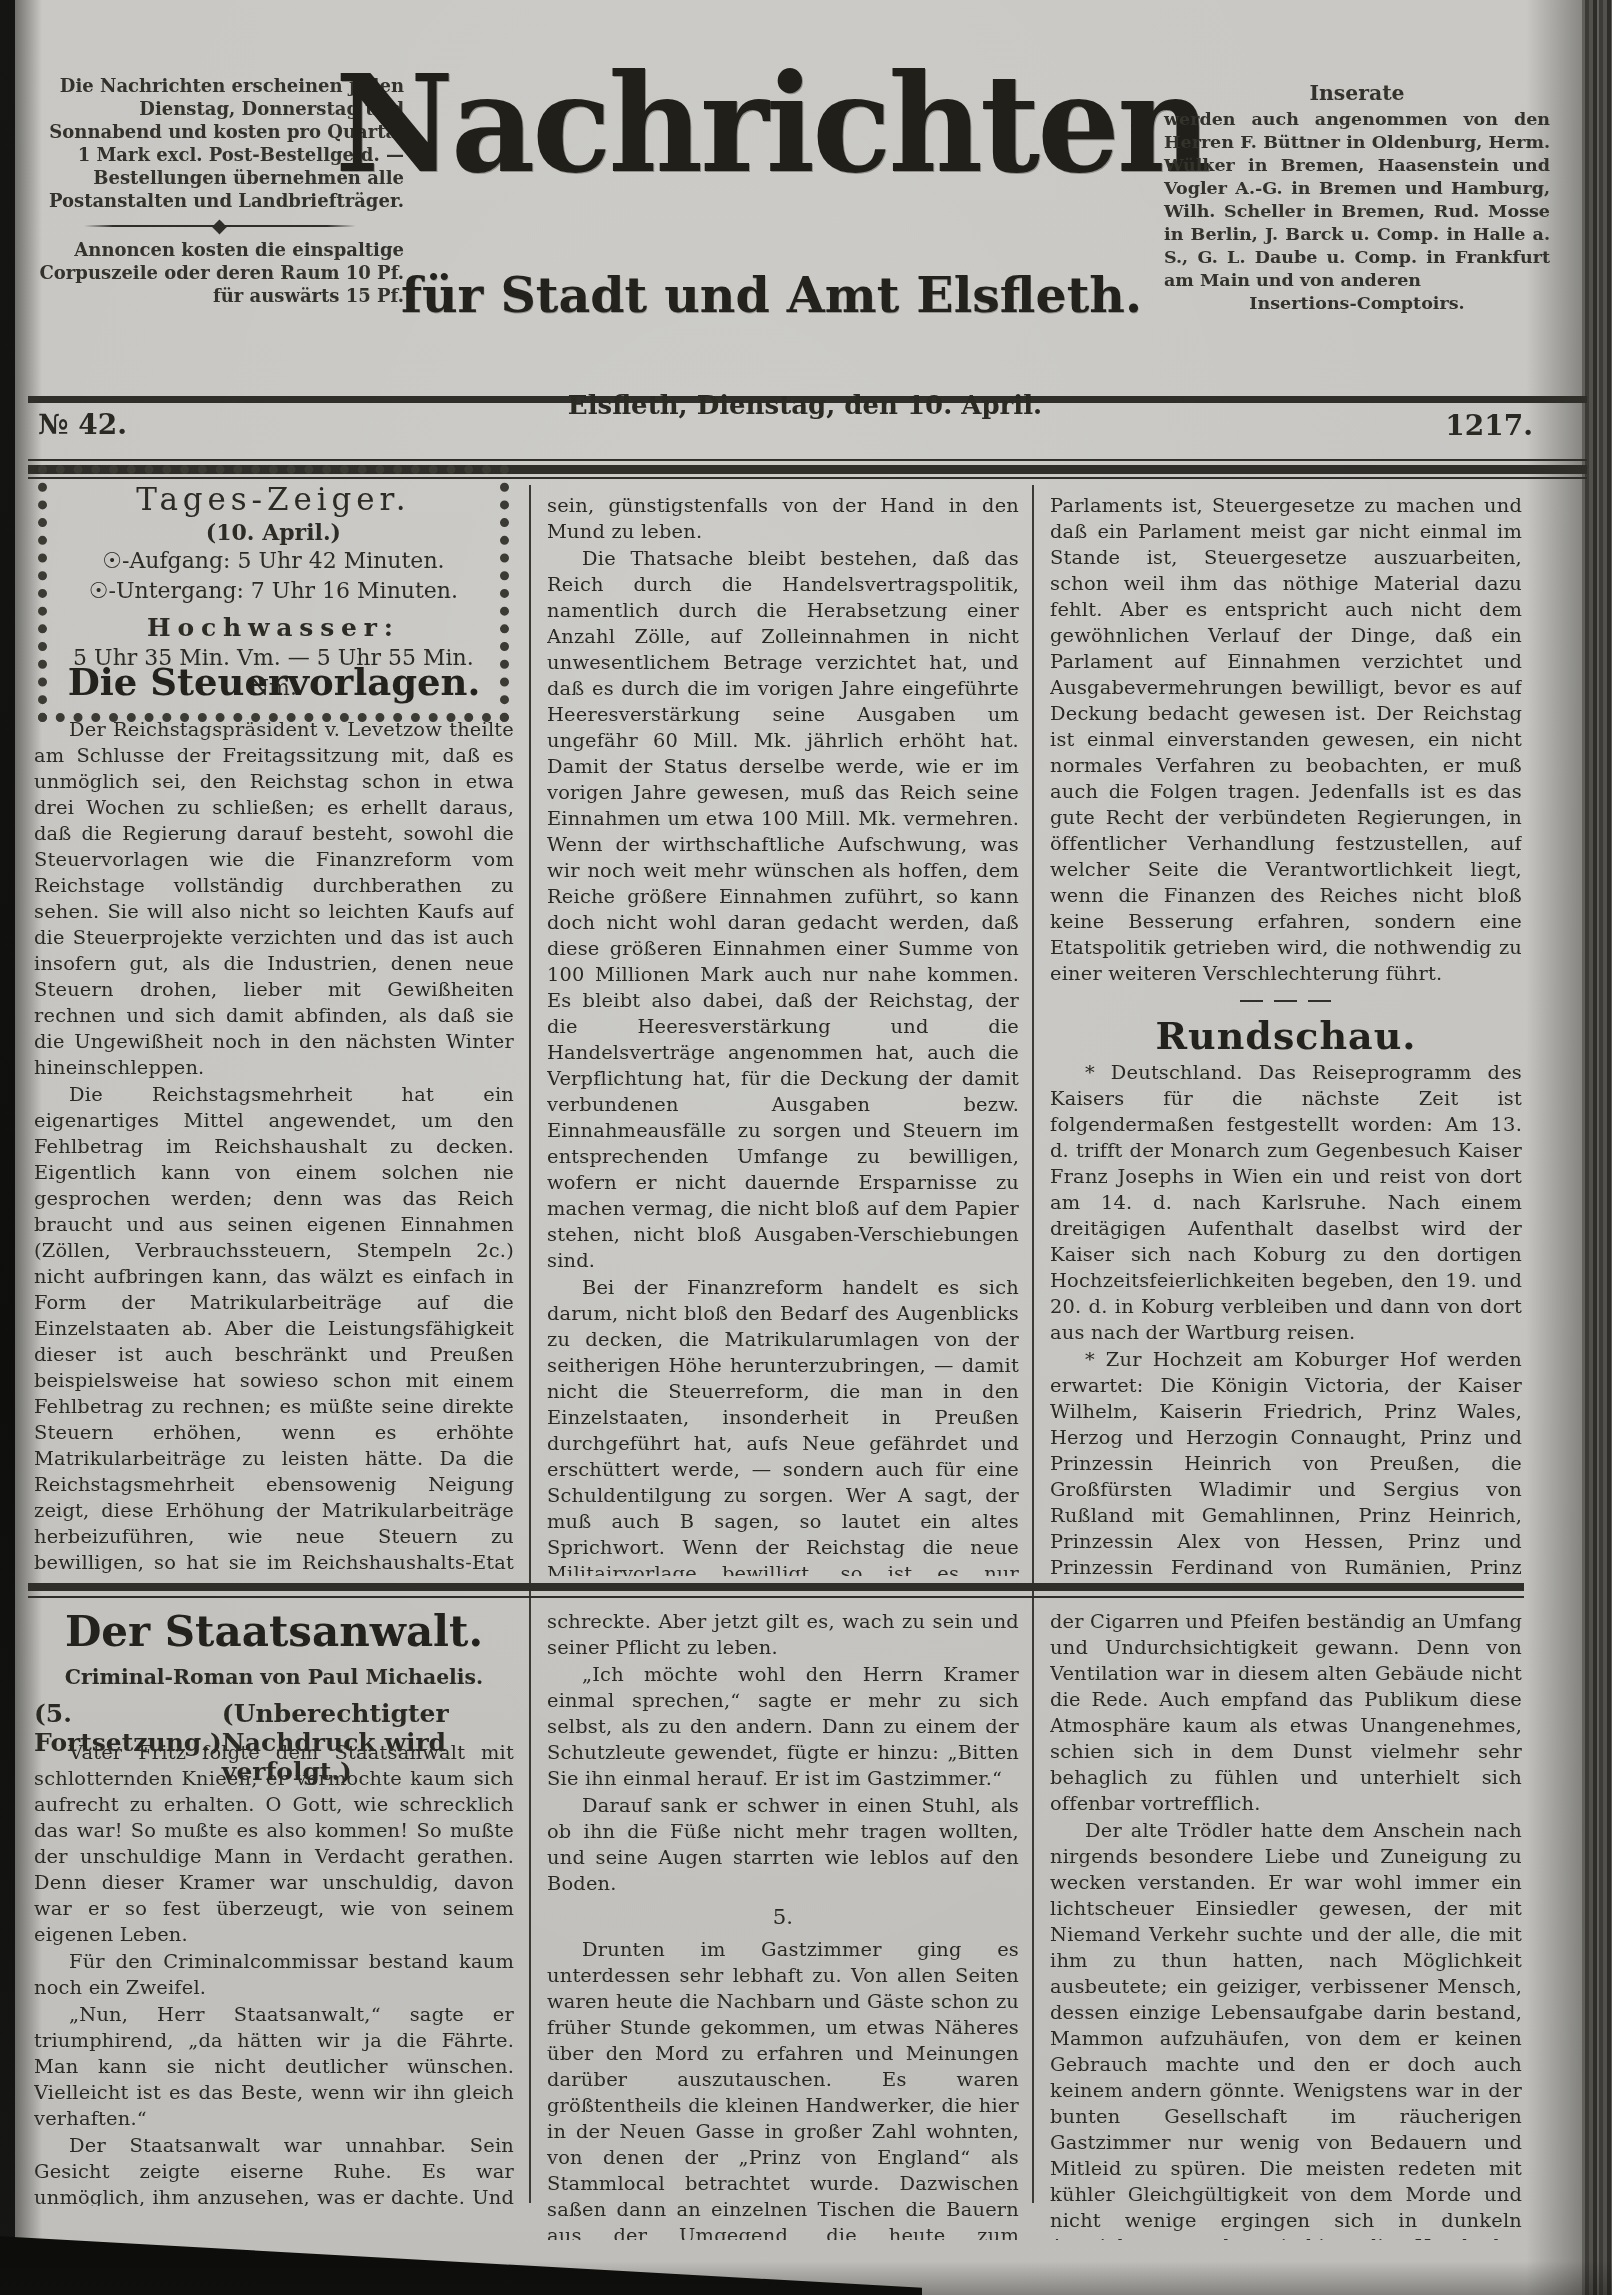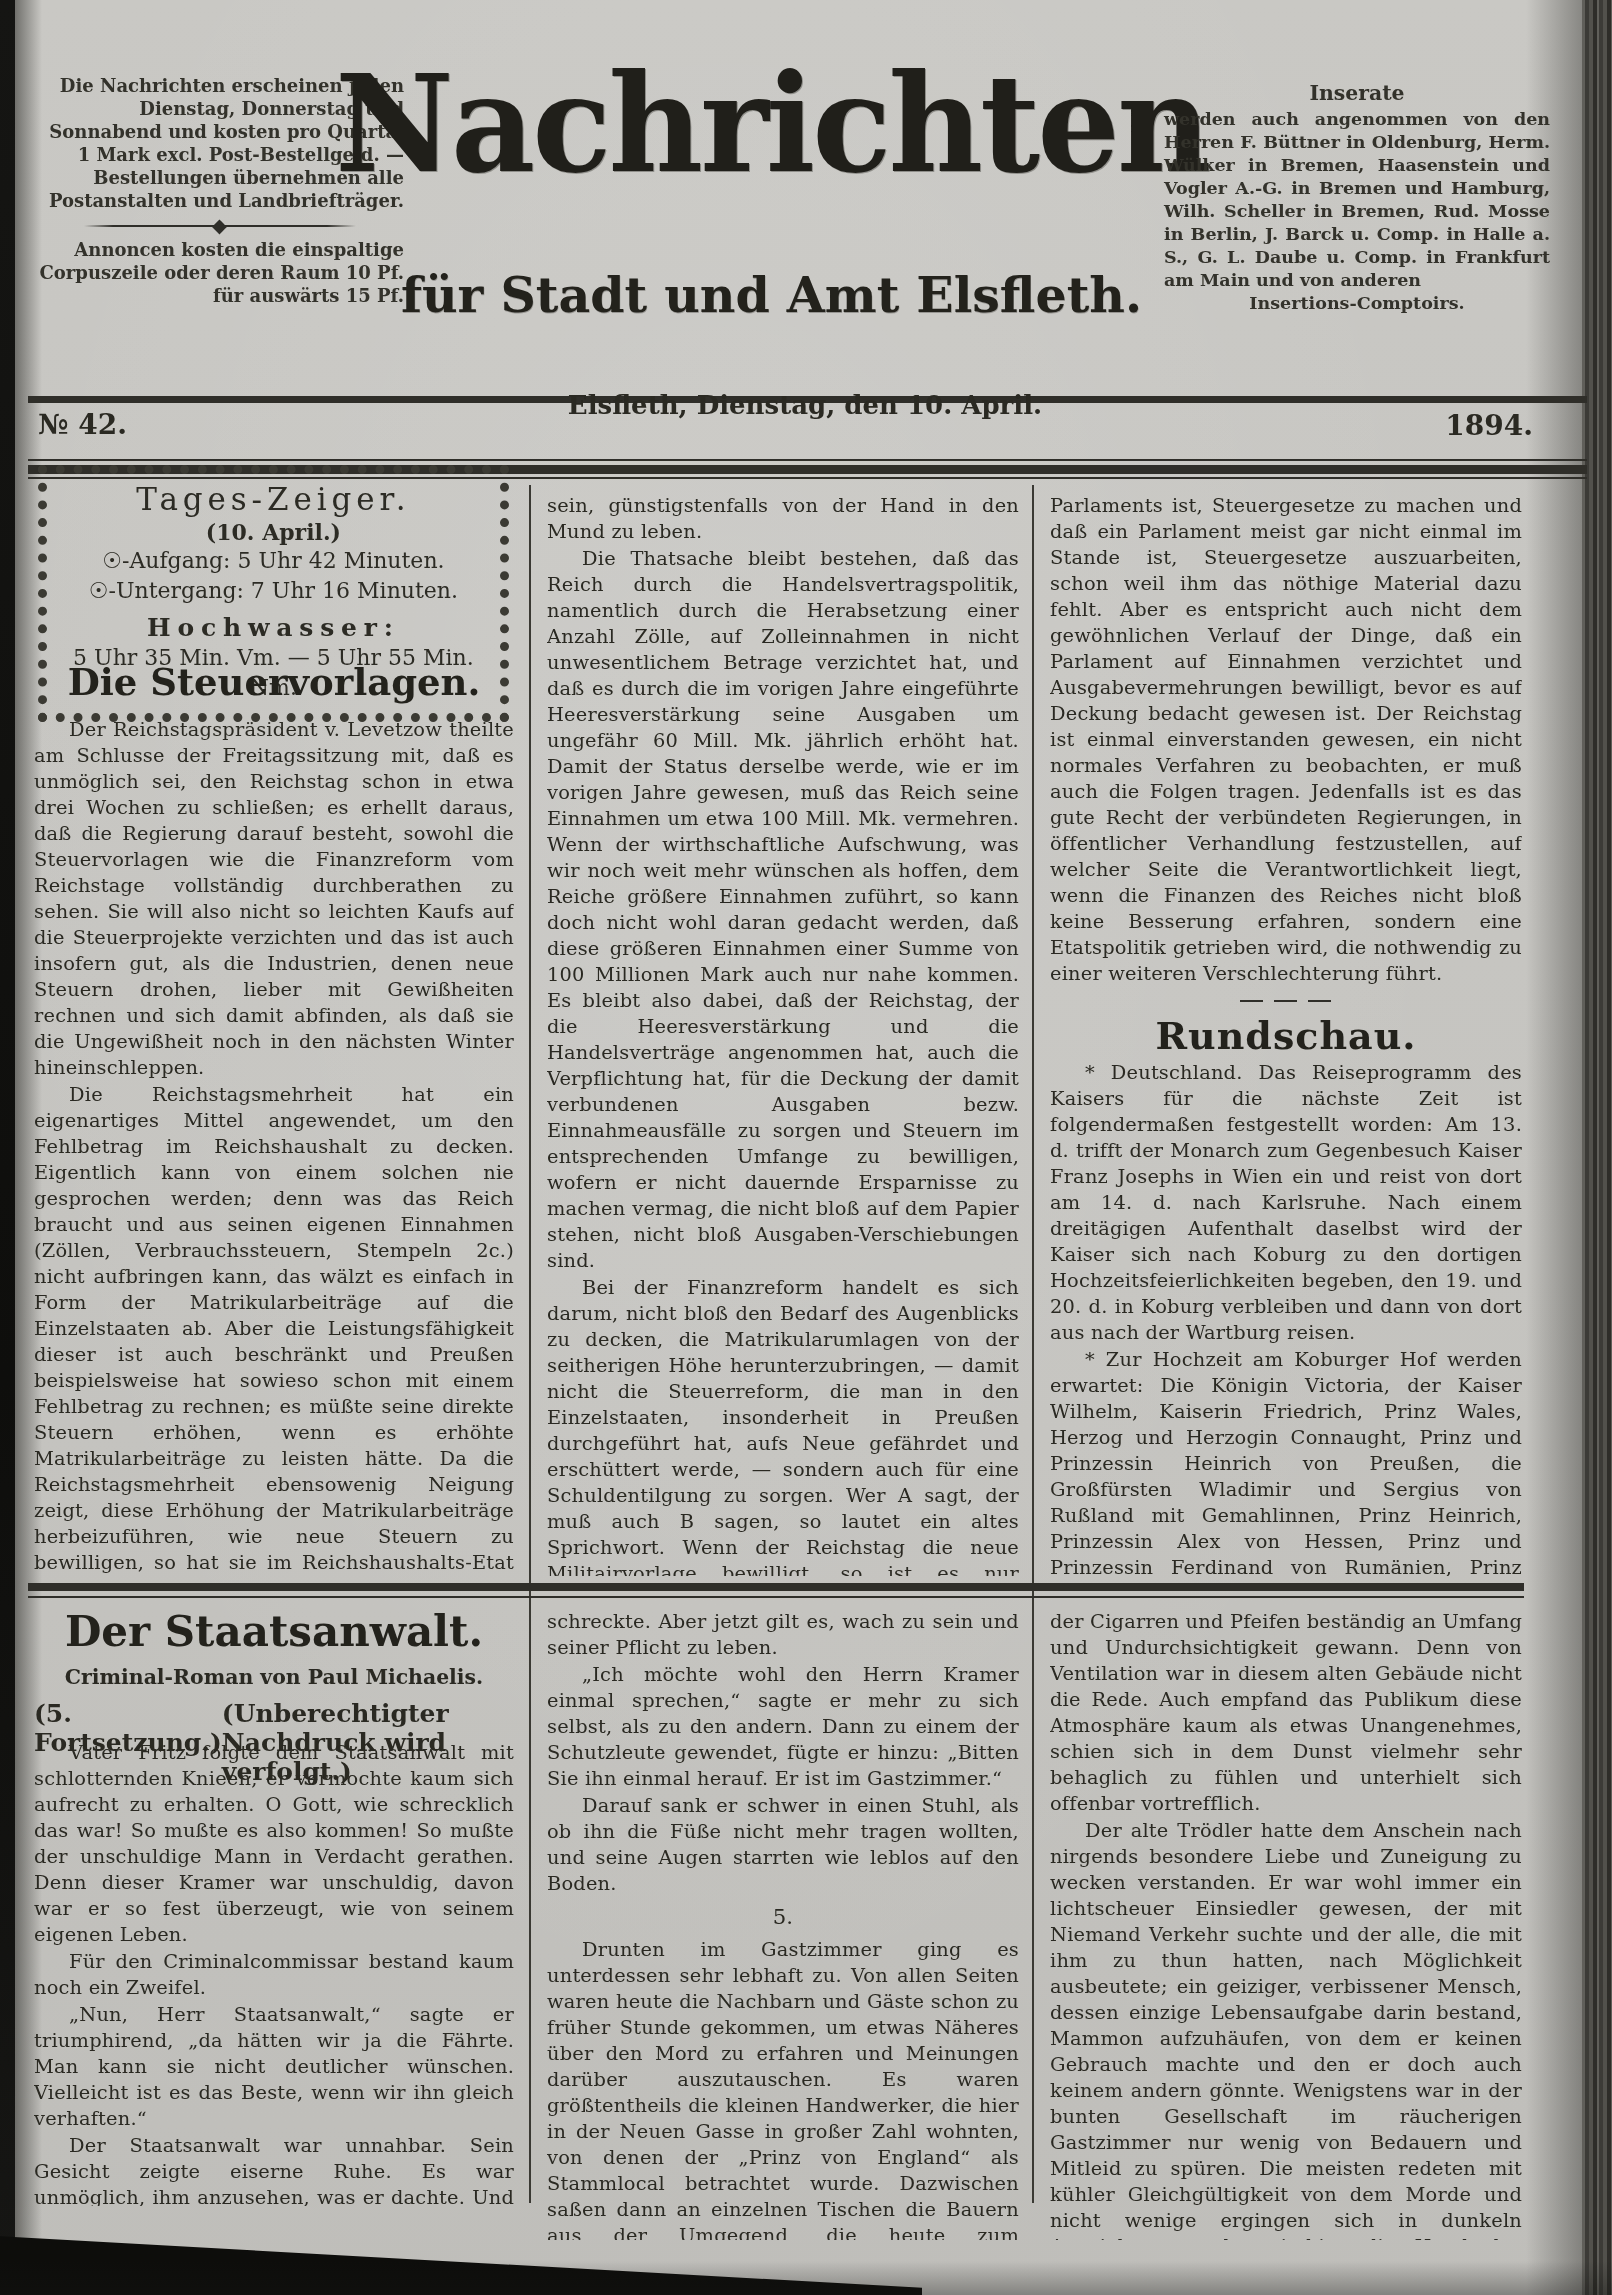--- a/index.html
+++ b/index.html
@@ -104,21 +104,21 @@
 
   <div class="notice-right">
     <div class="nr-title">Inserate</div>
     <div class="nr-body">werden auch angenommen von den Herren F. Büttner in Oldenburg, Herm. Wülker in Bremen, Haasenstein und Vogler A.-G. in Bremen und Hamburg, Wilh. Scheller in Bremen, Rud. Mosse in Berlin, J. Barck u. Comp. in Halle a. S., G. L. Daube u. Comp. in Frankfurt am Main und von anderen</div>
     <div class="nr-last">Insertions-Comptoirs.</div>
   </div>
 
   <div class="rule" style="left:28px; top:396px; width:1559px; height:7.3px;"></div>
   <div class="dateline-issue">№ 42.</div>
   <div class="dateline-center">Elsfleth, Dienstag, den 10. April.</div>
-  <div class="dateline-year">1894.</div>
+  <div class="dateline-year">1217.</div>
   <div class="rule" style="left:28px; top:459px; width:1559px; height:1.9px;"></div>
   <div class="rule" style="left:28px; top:465px; width:1559px; height:8.7px;"></div>
   <div class="rule" style="left:28px; top:477px; width:1559px; height:1.9px;"></div>
 
   <div class="vrule" style="left:529px; top:485px; height:1718px;"></div>
   <div class="vrule" style="left:1032px; top:485px; height:1718px;"></div>
 
   <div class="tz-box">
     <div class="tz-title">Tages-Zeiger.</div>
     <div class="tz-date">(10. April.)</div>

